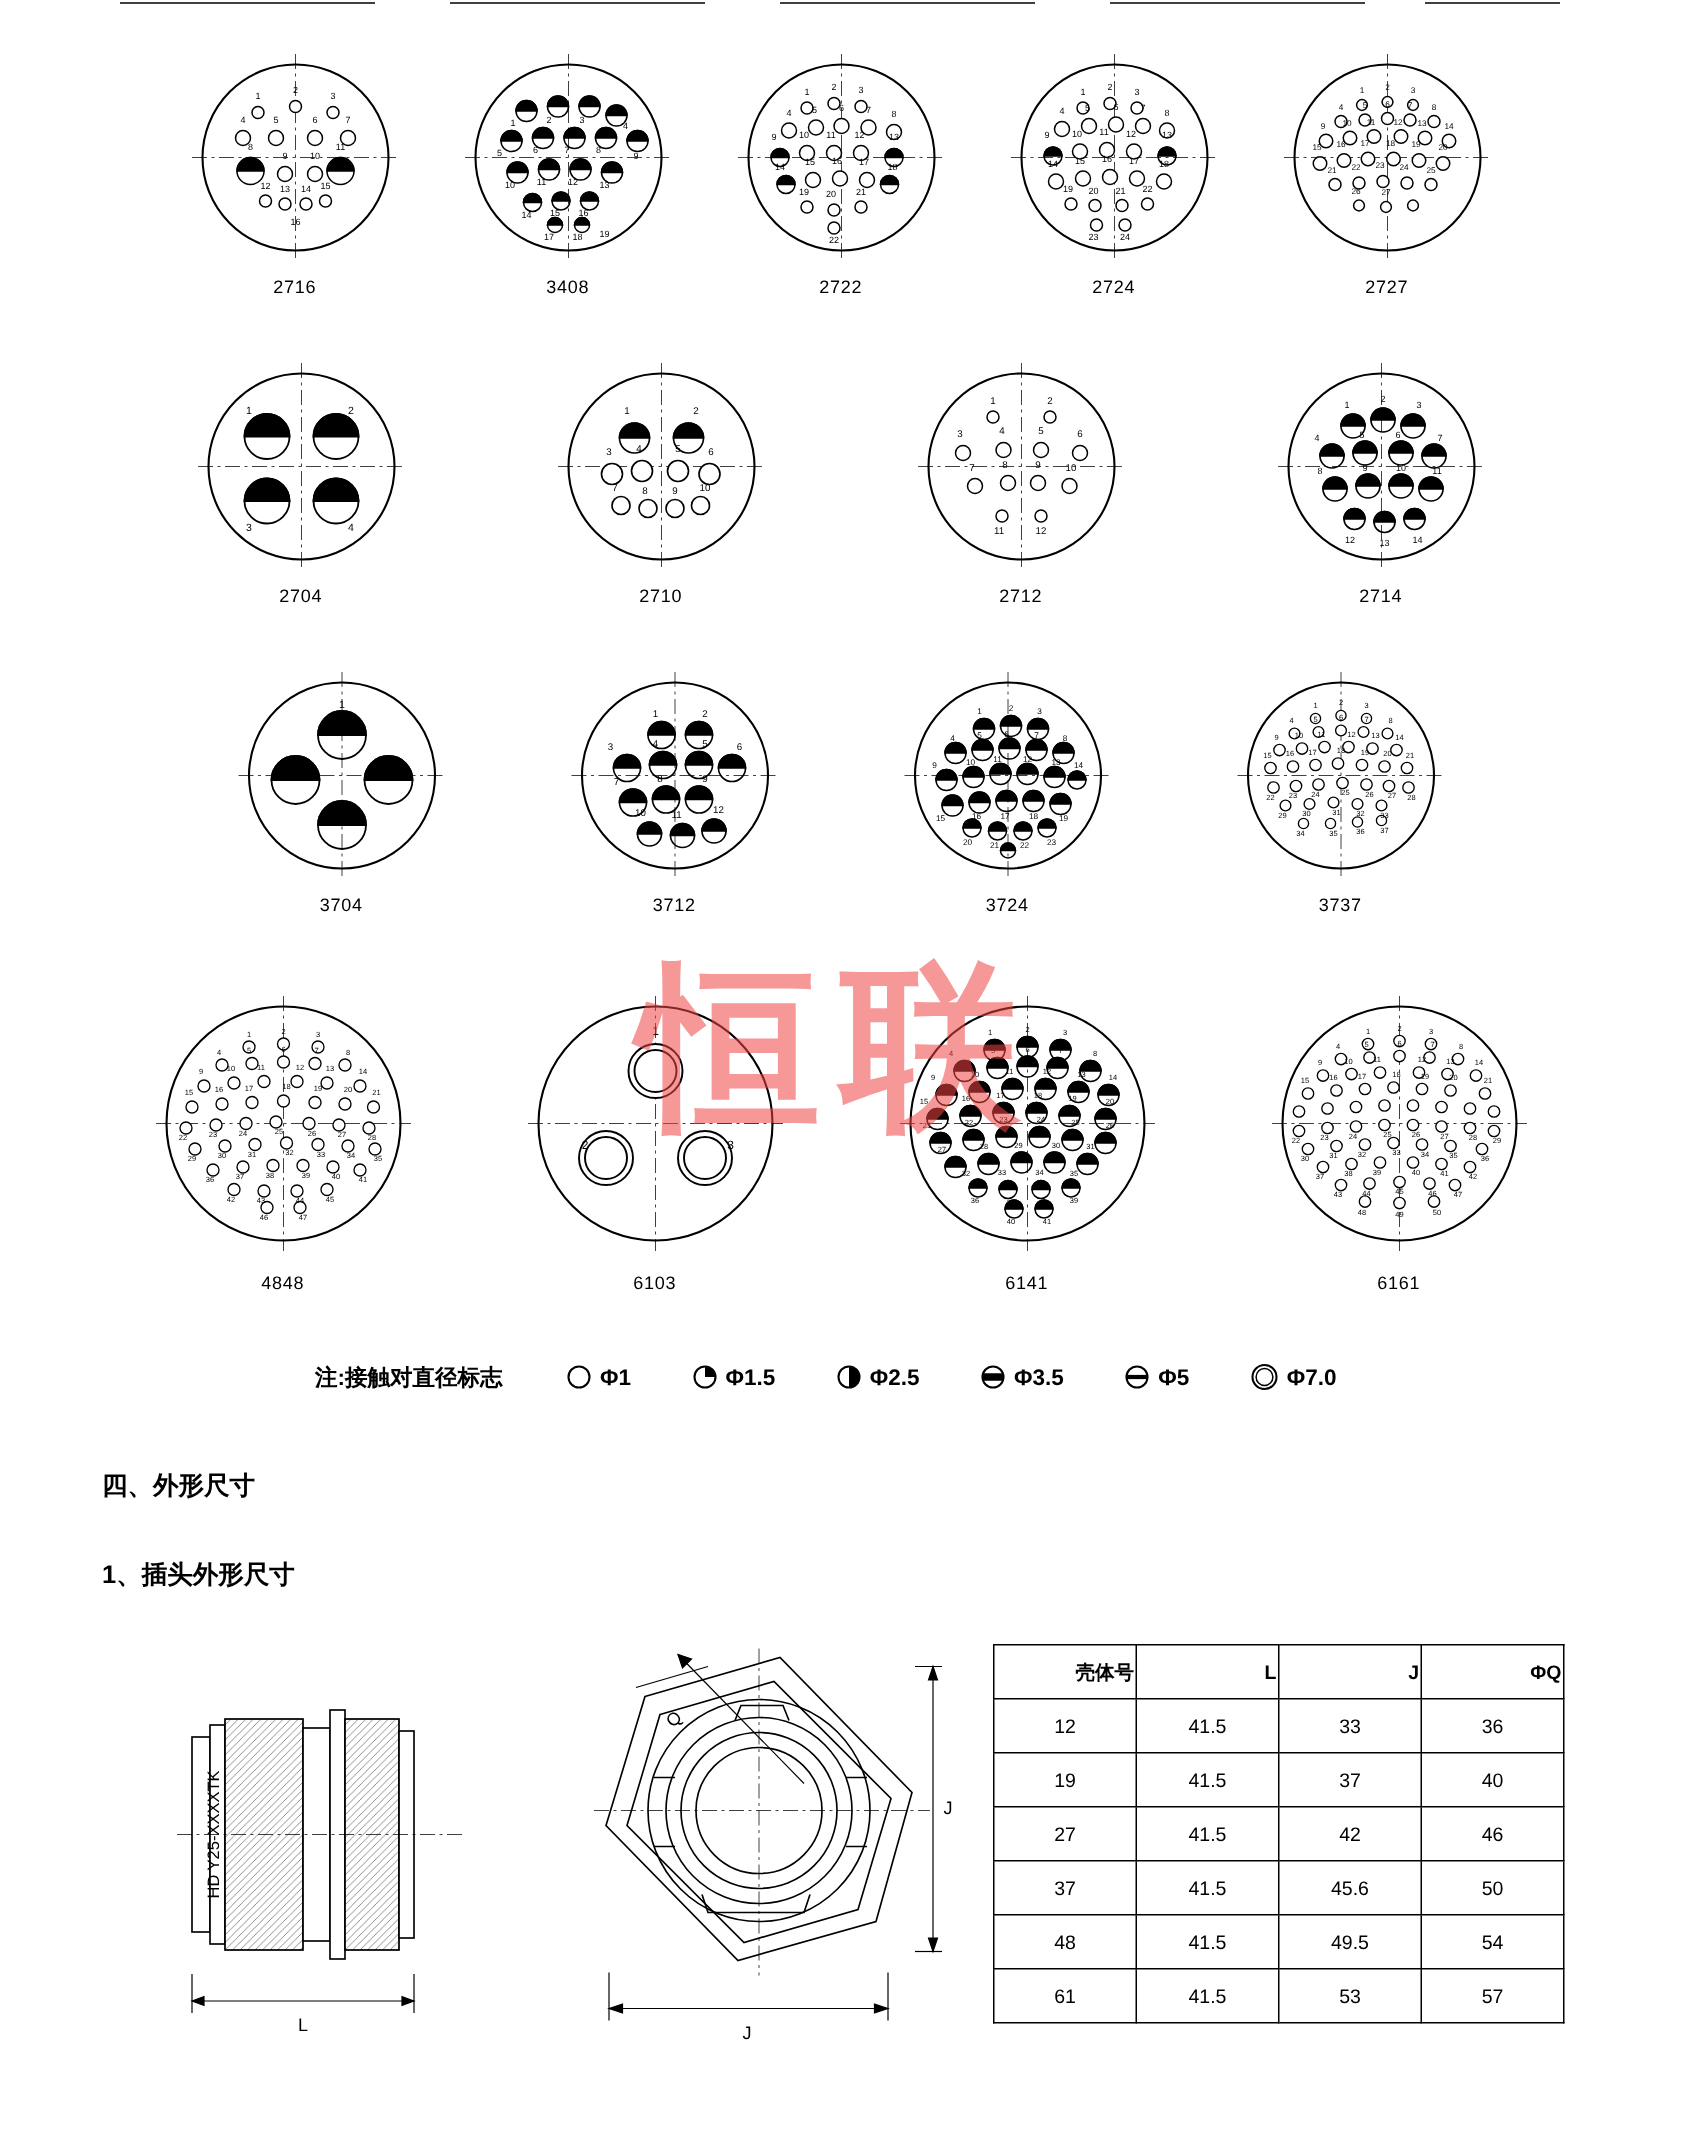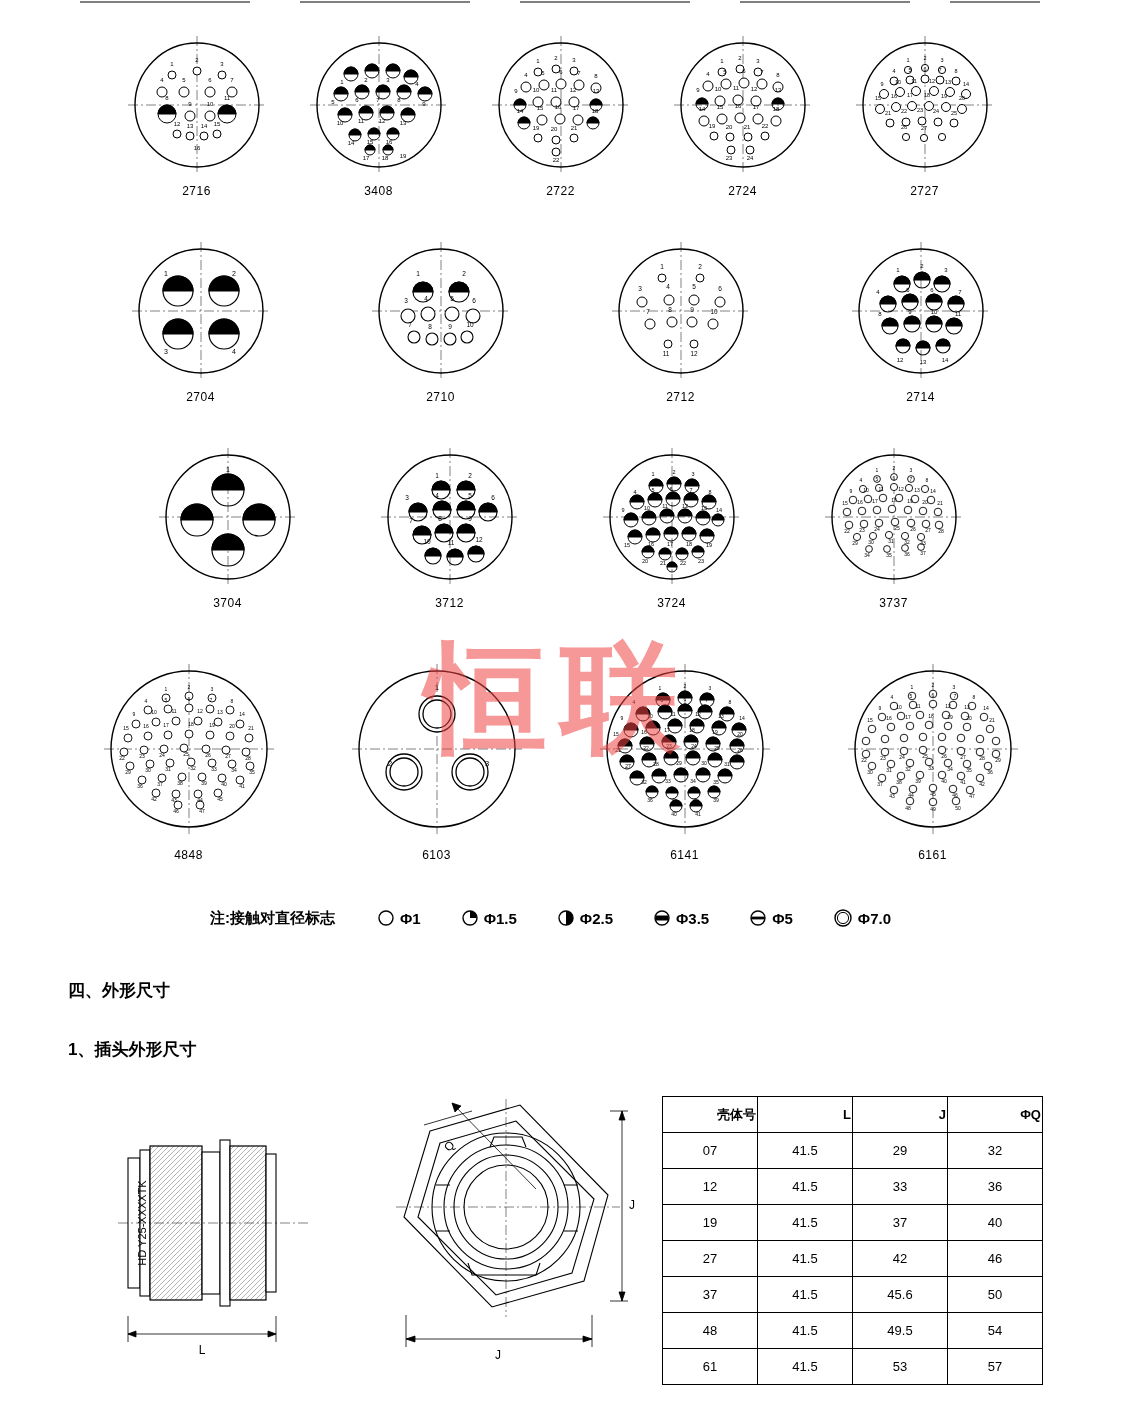--- a/index.html
+++ b/index.html
@@ -1366,26 +1366,20 @@
     <thead>
       <tr>
         <th>壳体号</th>
         <th>L</th>
         <th>J</th>
         <th>ΦQ</th>
       </tr>
     </thead>
     <tbody>
       <tr>
-        <td>07</td>
-        <td>41.5</td>
-        <td>29</td>
-        <td>32</td>
-      </tr>
-      <tr>
         <td>12</td>
         <td>41.5</td>
         <td>33</td>
         <td>36</td>
       </tr>
       <tr>
         <td>19</td>
         <td>41.5</td>
         <td>37</td>
         <td>40</td>

